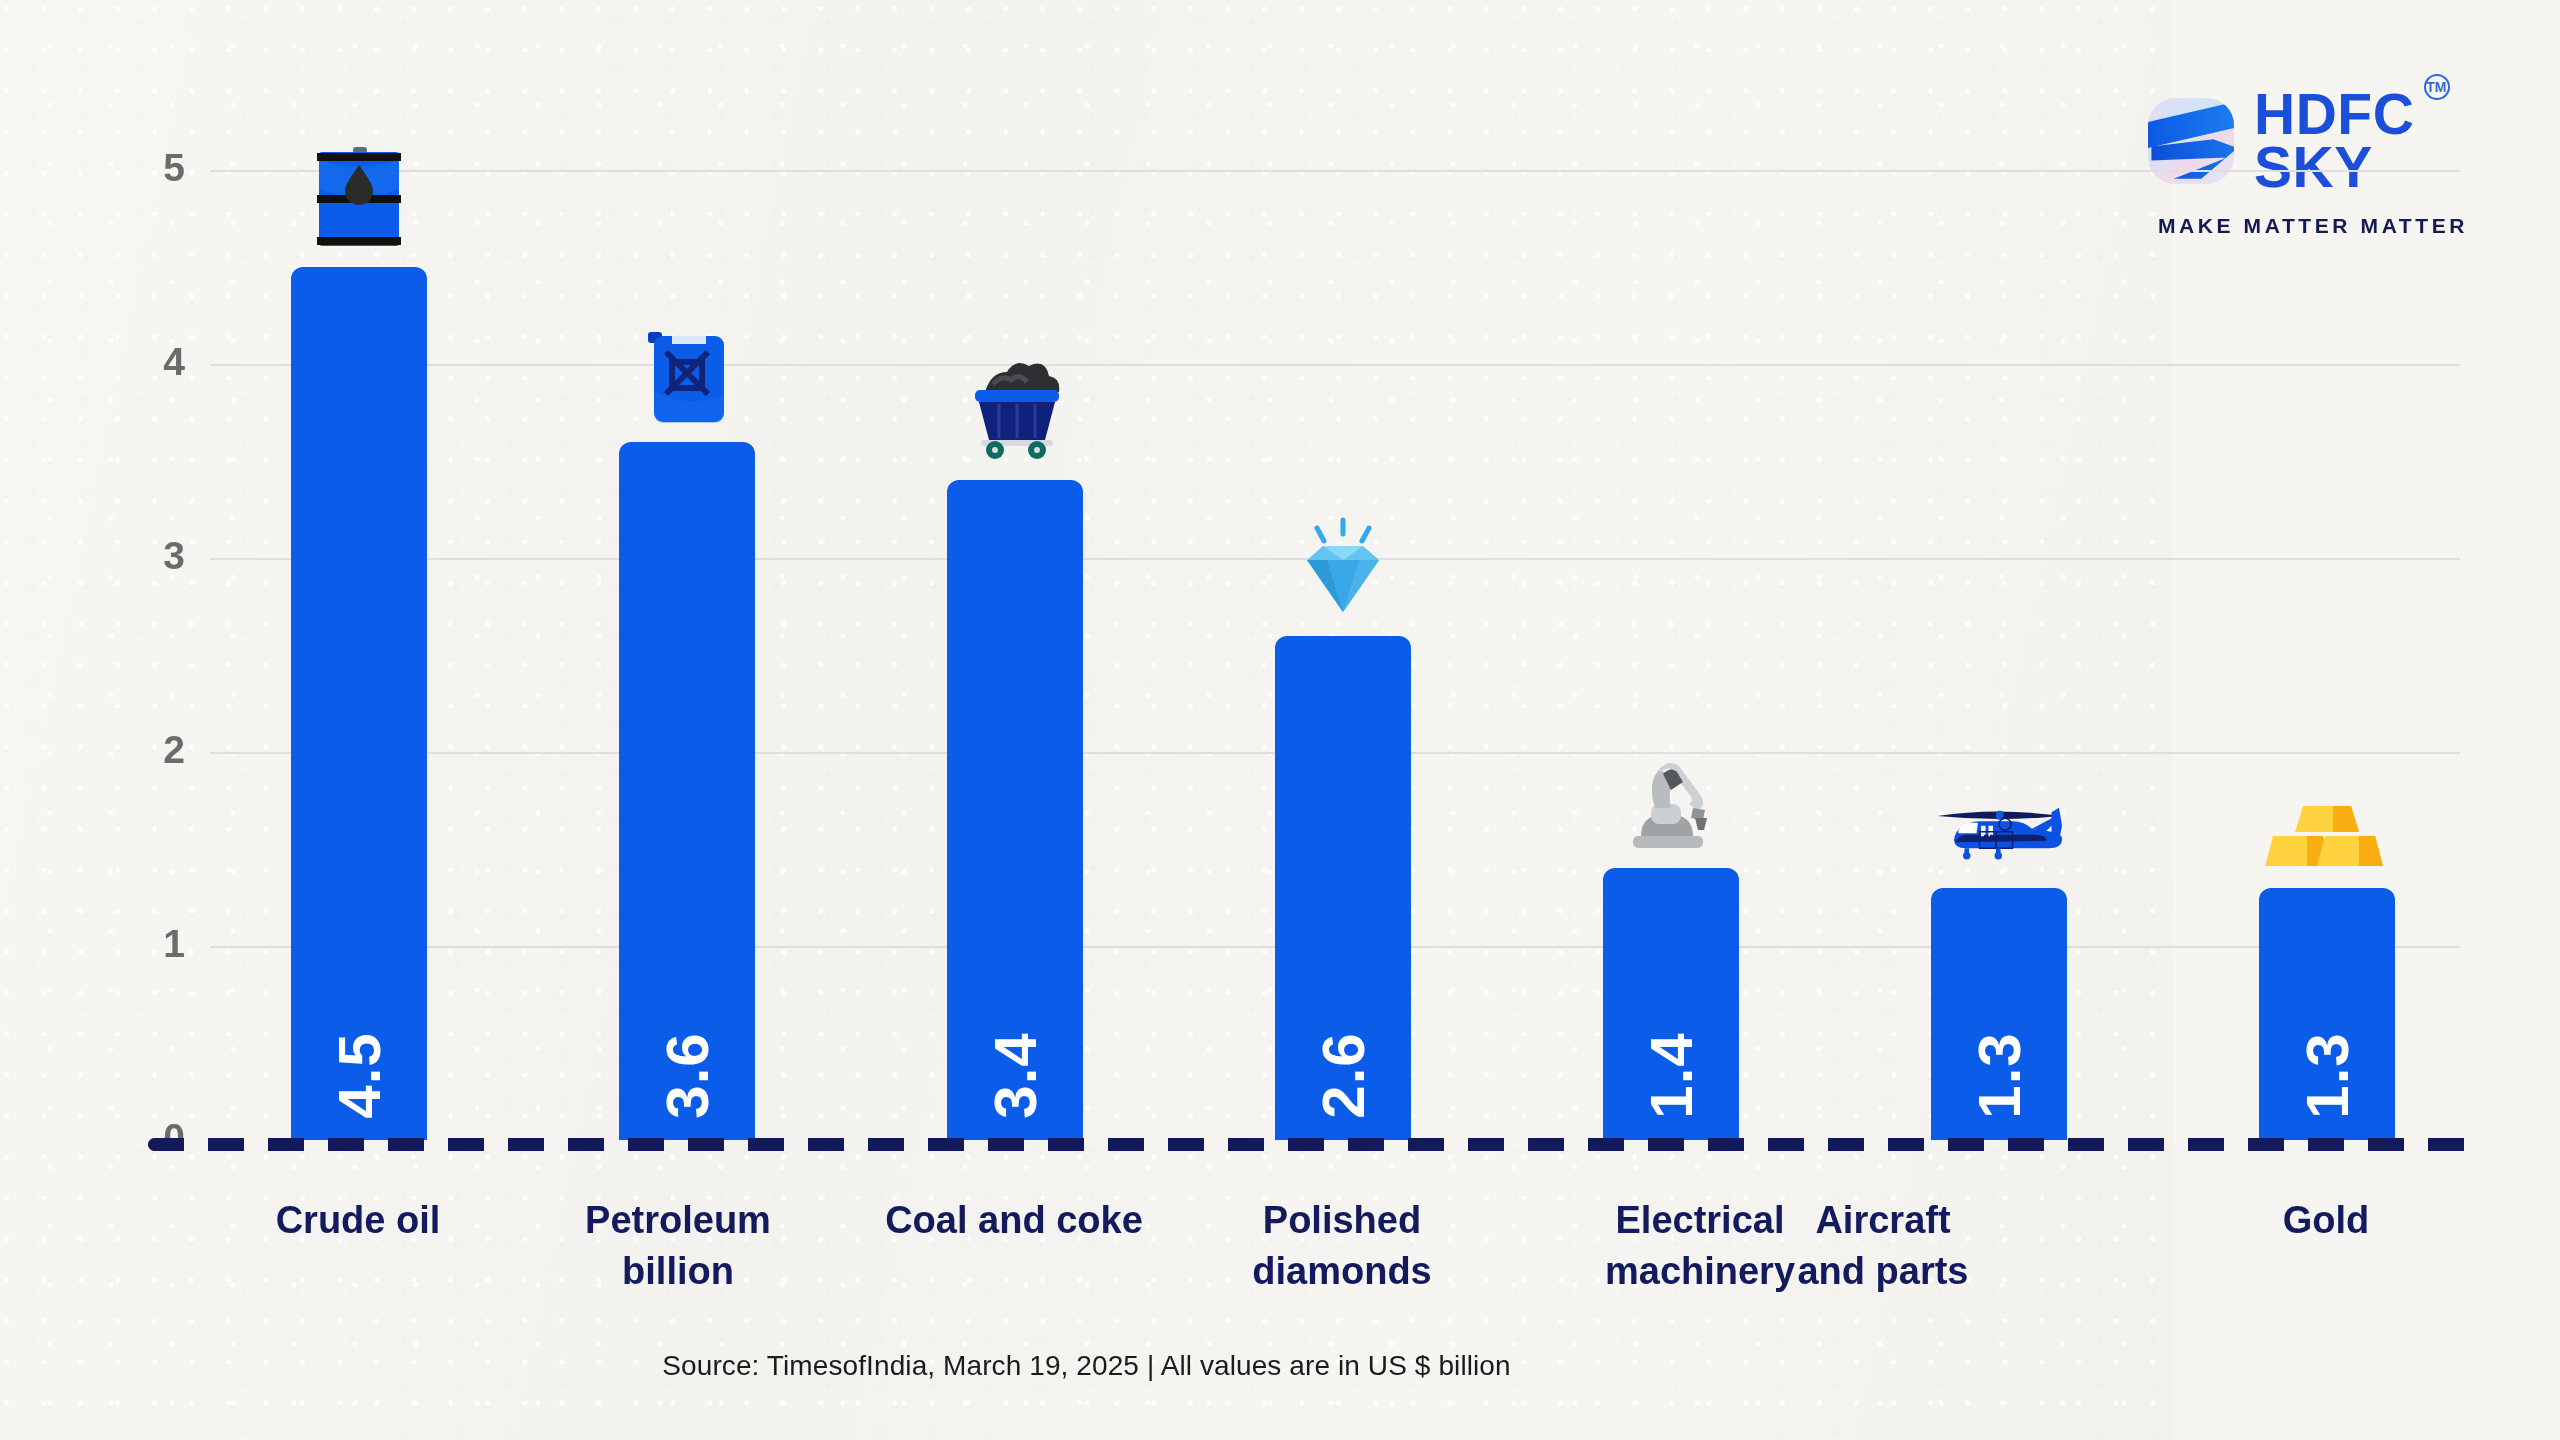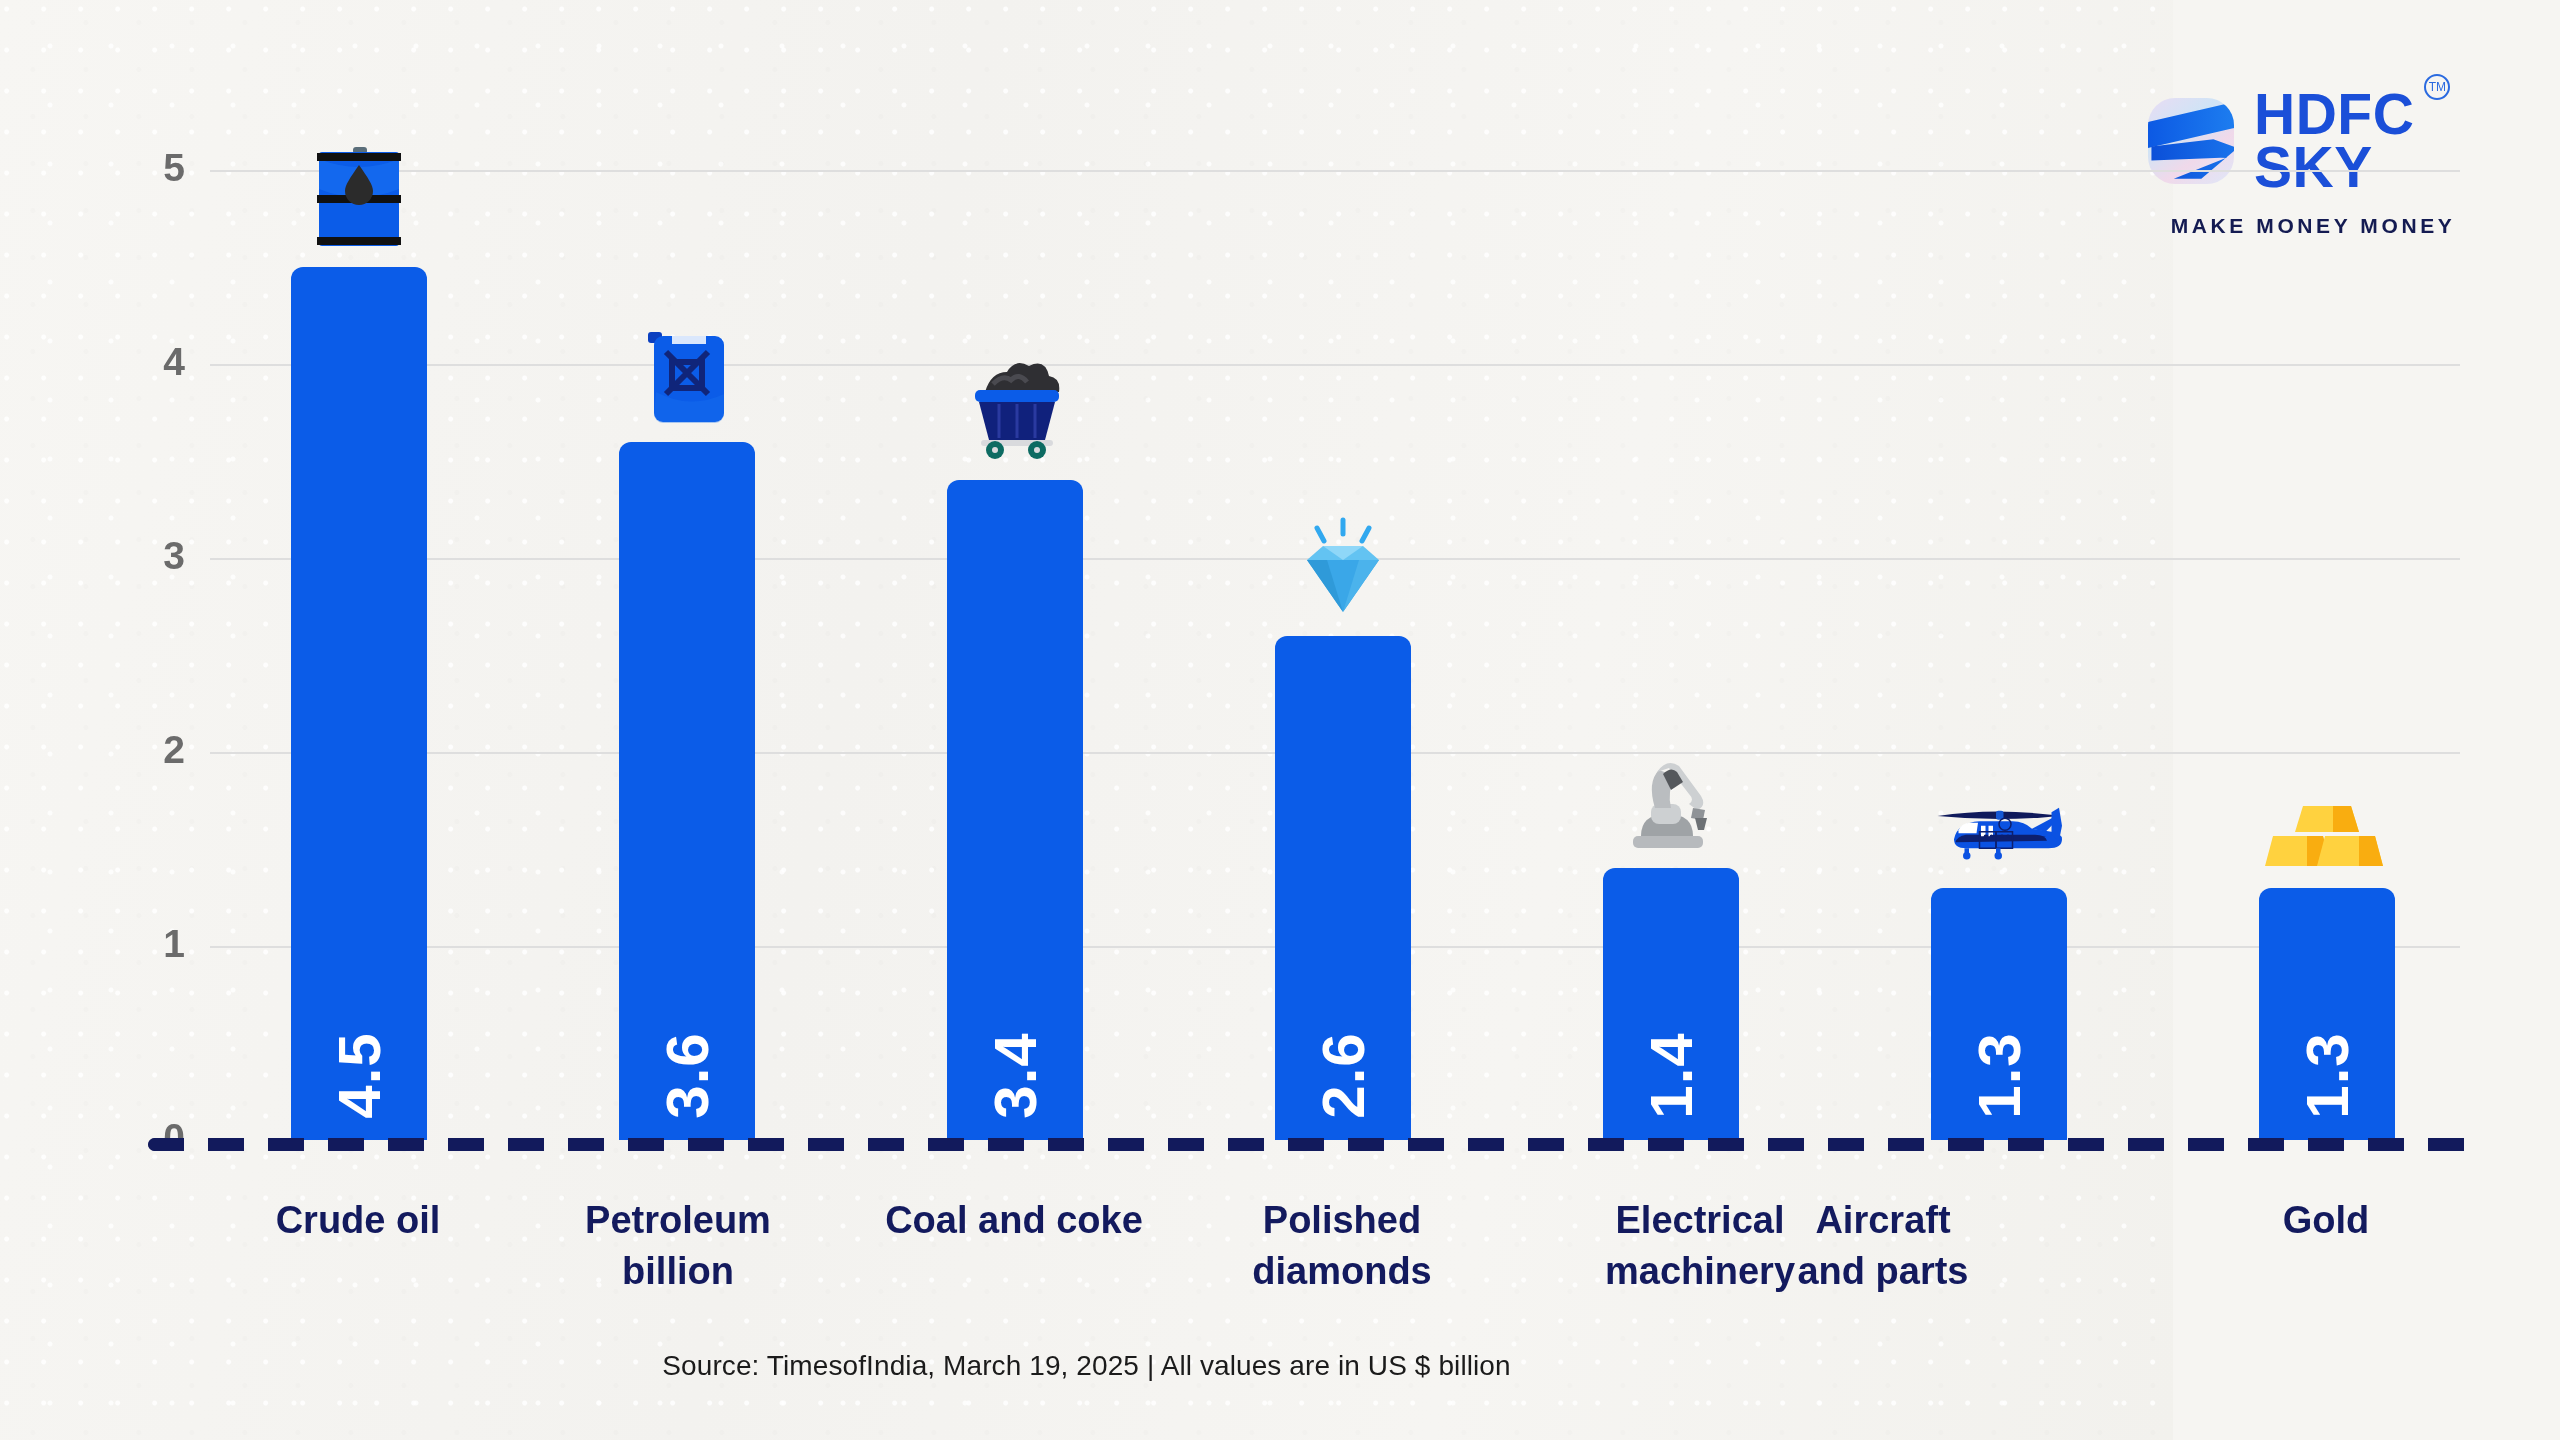--- a/index.html
+++ b/index.html
@@ -39,21 +39,21 @@
     clip-path: polygon(0% 18%, 72% 0%, 100% 22%, 58% 100%, 26% 100%, 88% 46%, 0% 54%);
   }
   .logo-words { position: relative; line-height: .93; }
   .logo-words .l1, .logo-words .l2 {
     font-size: 57px; font-weight: 700; color: #1b4fd8; letter-spacing: .5px;
     font-family: "Liberation Sans", sans-serif;
   }
   .logo-tm {
     position: absolute; right: -36px; top: -14px;
     width: 26px; height: 26px; border: 2px solid #2a6ae0; border-radius: 50%;
-    color: #2a6ae0; font-size: 12px; font-weight: 400; text-align: center; line-height: 22px;
+    color: #2a6ae0; font-size: 14px; font-weight: 700; text-align: left; line-height: 22px;
   }
   .logo-tag {
     margin-top: 20px; text-align: center; color: #141b52;
     font-size: 21px; font-weight: 700; letter-spacing: 3.6px;
   }
 
   
   #plot { position: absolute; left: 190px; top: 170px; width: 2270px; height: 970px; }
   .gridline { position: absolute; left: 20px; right: 0; height: 2px; background: #dedede; }
   .ytick {
@@ -114,21 +114,21 @@
 
   <div id="logo">
     <div class="logo-row">
       <div class="logo-mark"></div>
       <div class="logo-words">
         <div class="l1">HDFC</div>
         <div class="l2">SKY</div>
         <div class="logo-tm">TM</div>
       </div>
     </div>
-    <div class="logo-tag">MAKE MONEY MONEY</div>
+    <div class="logo-tag">MAKE MATTER MATTER</div>
   </div>
 
   <div id="plot">
     <div id="gridlines">
         <div class="gridline" style="top: 776px;"></div>
         <div class="gridline" style="top: 582px;"></div>
         <div class="gridline" style="top: 388px;"></div>
         <div class="gridline" style="top: 194px;"></div>
         <div class="gridline" style="top: 0px;"></div>
       </div>

